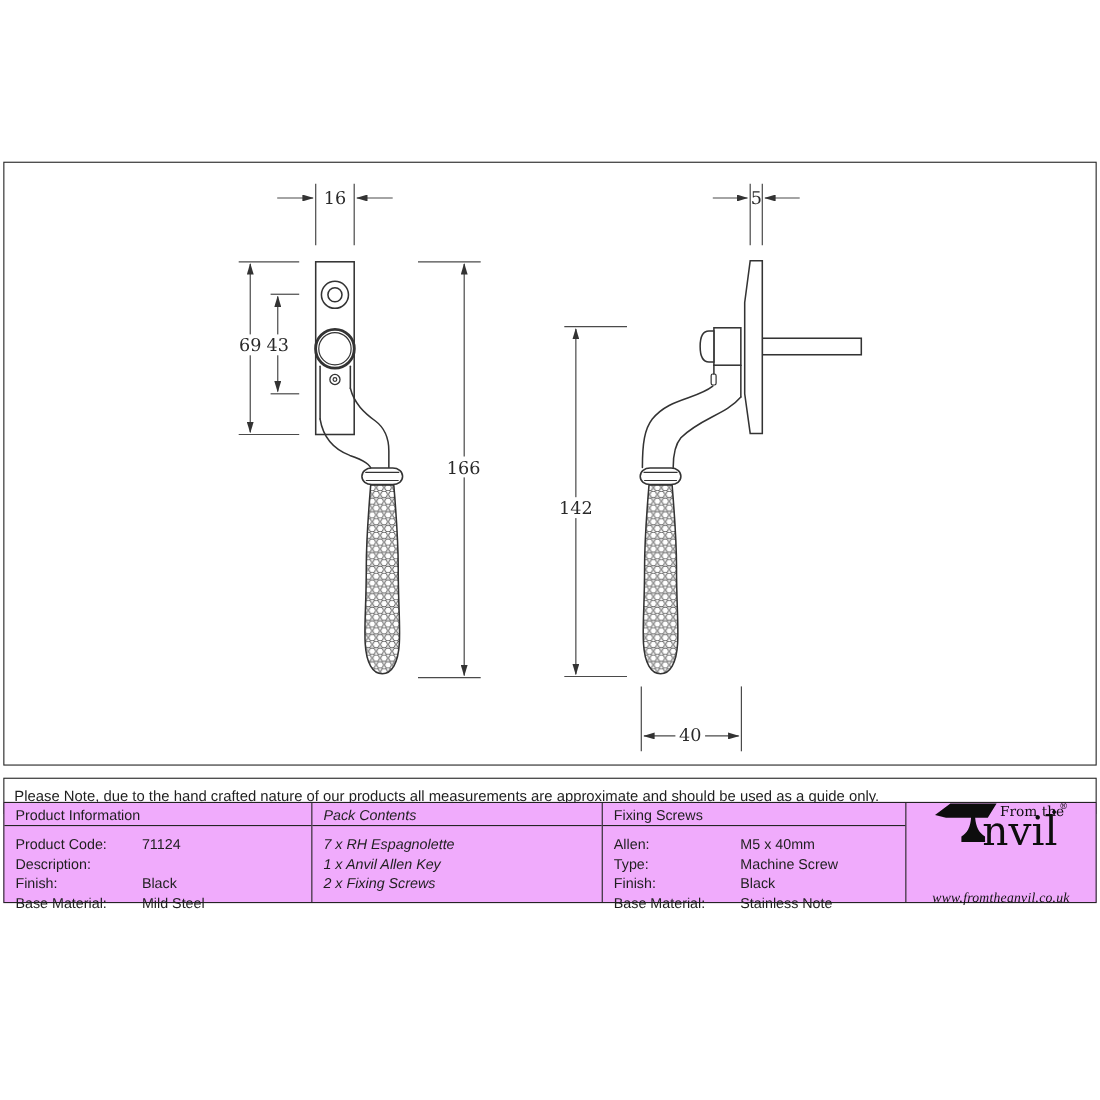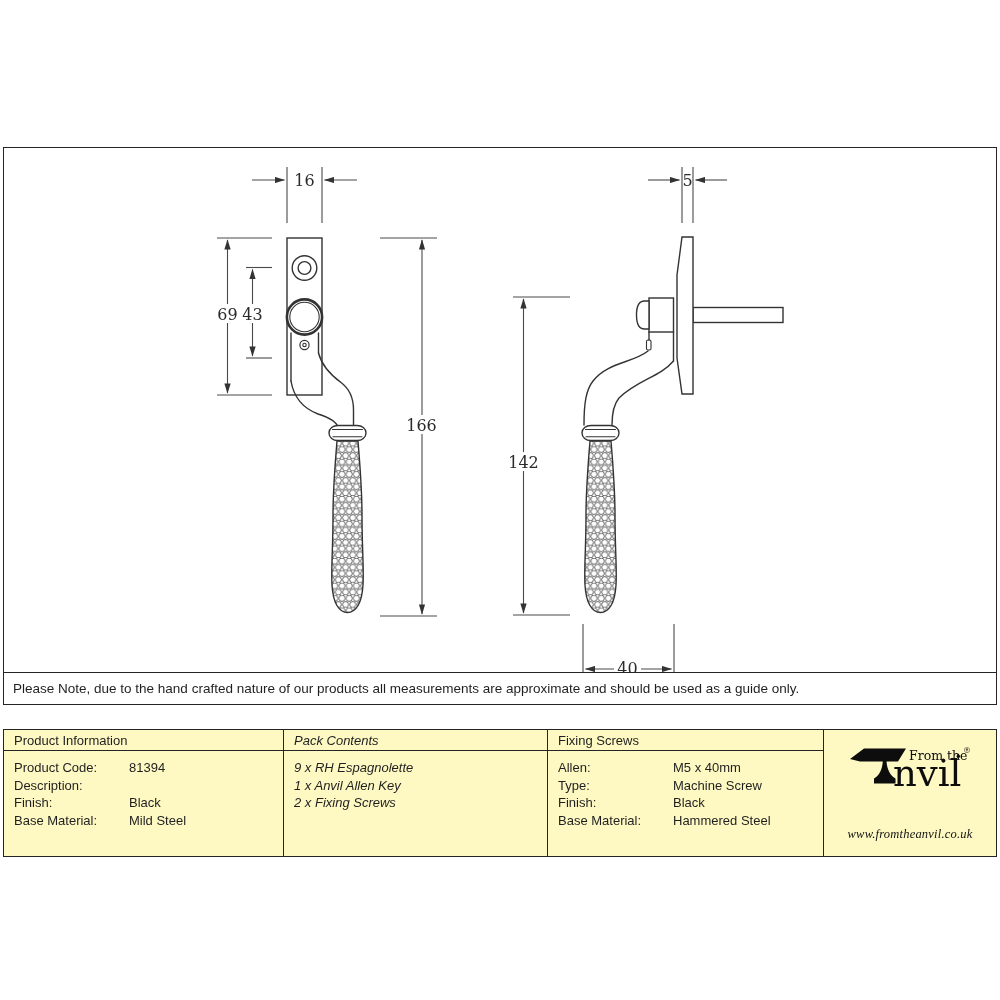--- a/index.html
+++ b/index.html
@@ -1,25 +1,25 @@
 <!DOCTYPE html>
 <html><head>
 <meta charset="utf-8">
 <style>
   html,body{margin:0;padding:0;background:#ffffff;}
   .sheet{position:relative;width:1000px;height:1000px;background:#ffffff;
          font-family:"Liberation Sans",sans-serif;color:#1f1f1f;overflow:hidden;}
   .drawing-box{position:absolute;left:3px;top:147px;width:994px;height:549px;
                border:1.6px solid #242424;box-sizing:border-box;background:#ffffff;}
   .drawing-svg{position:absolute;left:0;top:0;width:1000px;height:1000px;}
-  .note-bar{position:absolute;left:3px;top:672px;width:994px;height:33px;
+  .note-bar{position:absolute;left:3px;top:707px;width:994px;height:33px;
             border:1.6px solid #242424;box-sizing:border-box;display:flex;align-items:center;
             padding-left:9px;font-size:13.5px;background:#ffffff;}
-  .info-table{position:absolute;left:3px;top:729px;width:994px;height:128px;
-              border:1.8px solid #242424;box-sizing:border-box;display:flex;background:#fef9c3;}
+  .info-table{position:absolute;left:3px;top:729px;width:994px;height:92px;
+              border:1.8px solid #242424;box-sizing:border-box;display:flex;background:#f0abfc;}
   .tcol{box-sizing:border-box;height:100%;}
   .tcol.c1{width:280px;border-right:1.8px solid #242424;}
   .tcol.c2{width:264px;border-right:1.8px solid #242424;font-style:italic;}
   .tcol.c3{width:276px;border-right:1.8px solid #242424;}
   .tcol.c4{flex:1;display:flex;align-items:center;justify-content:center;}
   .tcol-header{height:21px;border-bottom:1.6px solid #242424;box-sizing:border-box;
                display:flex;align-items:center;padding:0 10px;font-size:13px;}
   .tcol-body{padding:8px 10px 0 10px;font-size:13px;}
   .trow{display:flex;line-height:17.5px;gap:28px;}
   .trow .lbl{width:87px;flex:none;}
@@ -170,40 +170,40 @@
     <span>Please Note, due to the hand crafted nature of our products all measurements are approximate and should be used as a guide only.</span>
   </div>
 
   <div class="info-table">
 
     <div class="tcol c1">
       <div class="tcol-header">Product Information</div>
       <div class="tcol-body">
         <div class="trow">
           <span class="lbl">Product Code:</span>
-          <span class="val">81394</span>
+          <span class="val">71124</span>
         </div>
         <div class="trow">
           <span class="lbl">Description:</span>
         </div>
         <div class="trow">
           <span class="lbl">Finish:</span>
           <span class="val">Black</span>
         </div>
         <div class="trow">
           <span class="lbl">Base Material:</span>
           <span class="val">Mild Steel</span>
         </div>
       </div>
     </div>
 
     <div class="tcol c2">
       <div class="tcol-header">Pack Contents</div>
       <div class="tcol-body">
-        <div class="item">9 x RH Espagnolette</div>
+        <div class="item">7 x RH Espagnolette</div>
         <div class="item">1 x Anvil Allen Key</div>
         <div class="item">2 x Fixing Screws</div>
       </div>
     </div>
 
     <div class="tcol c3">
       <div class="tcol-header">Fixing Screws</div>
       <div class="tcol-body">
         <div class="trow">
           <span class="lbl">Allen:</span>
@@ -212,21 +212,21 @@
         <div class="trow">
           <span class="lbl">Type:</span>
           <span class="val">Machine Screw</span>
         </div>
         <div class="trow">
           <span class="lbl">Finish:</span>
           <span class="val">Black</span>
         </div>
         <div class="trow">
           <span class="lbl">Base Material:</span>
-          <span class="val">Hammered Steel</span>
+          <span class="val">Stainless Note</span>
         </div>
       </div>
     </div>
 
     <div class="tcol c4">
       <div class="logo-wrap">
         <svg width="122" height="50" viewBox="0 0 122 50" xmlns="http://www.w3.org/2000/svg">
           <path fill="#0d0d0d" d="M1,15 L15,4.5 L57,4.5 L49,17.5 L37.5,17.5 C38.2,25.5 41,31.5 46.5,34.5 L46.5,39.5 L25,39.5 L25,34.5 C30.5,31.5 33.2,25.5 33.8,17.5 L11,17.5 Z"></path>
           <text class="logo-text" x="60" y="15.5" font-size="12.5">From the</text>
           <text class="logo-text" x="106" y="15" font-size="7.5">♦</text>

